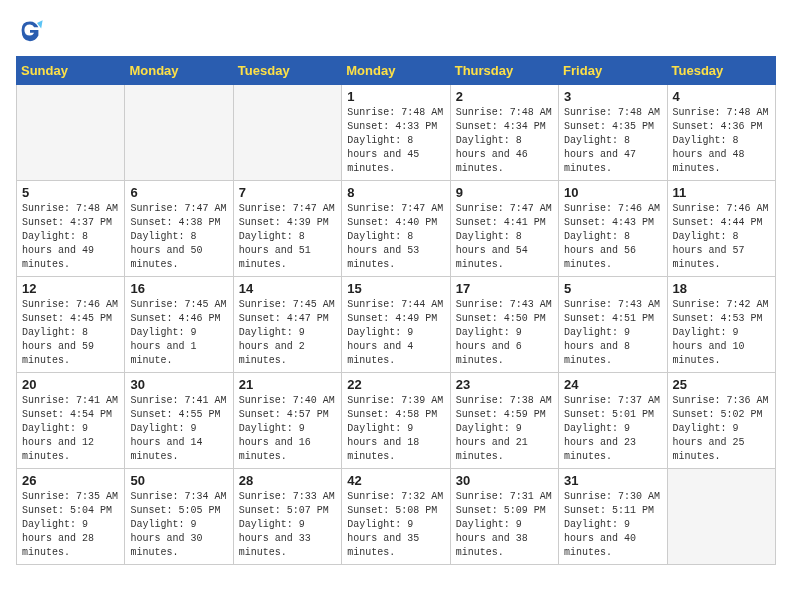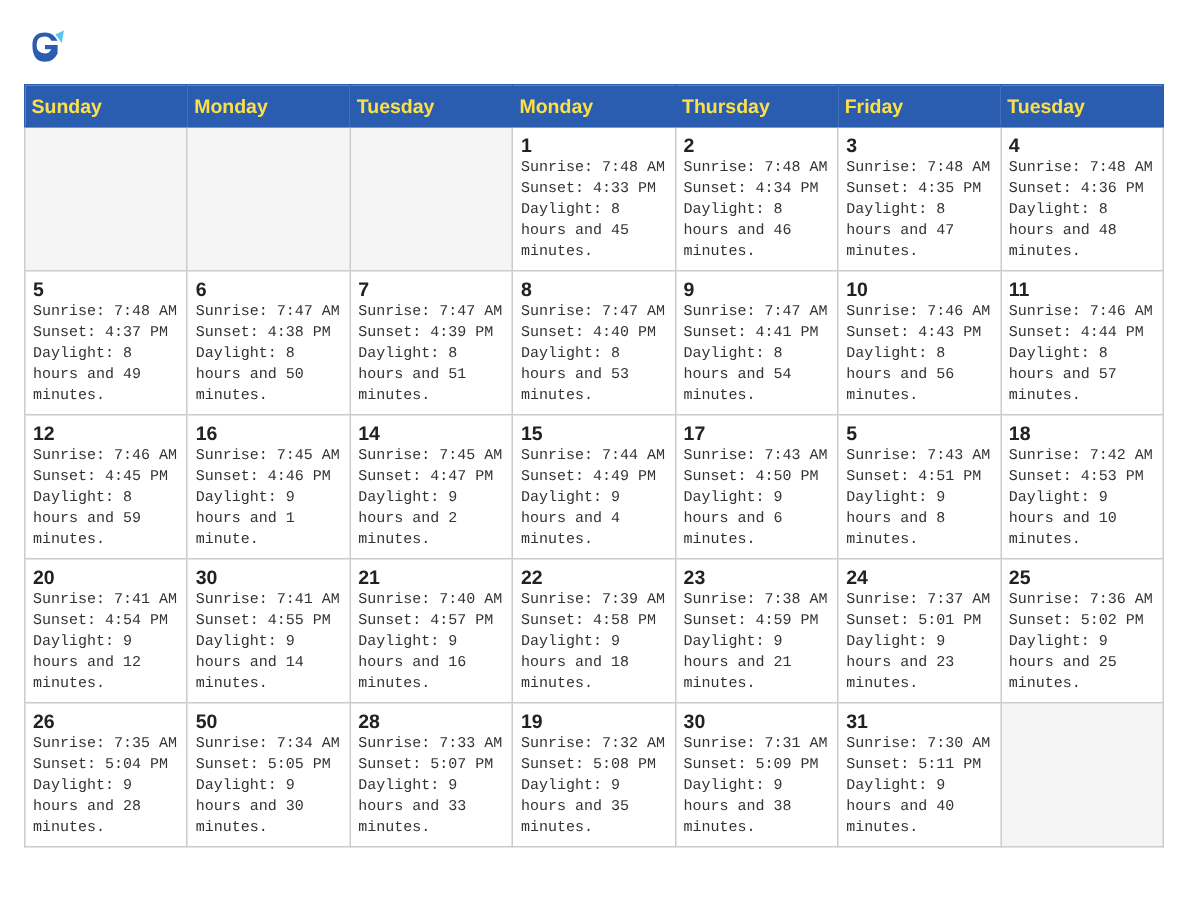--- a/index.html
+++ b/index.html
@@ -244,21 +244,21 @@
         </td>
         <td>
           <span class="day-number">50</span>
           <div class="cell-content">Sunrise: 7:34 AM<br>Sunset: 5:05 PM<br>Daylight: 9 hours and 30 minutes.</div>
         </td>
         <td>
           <span class="day-number">28</span>
           <div class="cell-content">Sunrise: 7:33 AM<br>Sunset: 5:07 PM<br>Daylight: 9 hours and 33 minutes.</div>
         </td>
         <td>
-          <span class="day-number">19</span>
+          <span class="day-number">42</span>
           <div class="cell-content">Sunrise: 7:32 AM<br>Sunset: 5:08 PM<br>Daylight: 9 hours and 35 minutes.</div>
         </td>
         <td>
           <span class="day-number">30</span>
           <div class="cell-content">Sunrise: 7:31 AM<br>Sunset: 5:09 PM<br>Daylight: 9 hours and 38 minutes.</div>
         </td>
         <td>
           <span class="day-number">31</span>
           <div class="cell-content">Sunrise: 7:30 AM<br>Sunset: 5:11 PM<br>Daylight: 9 hours and 40 minutes.</div>
         </td>

